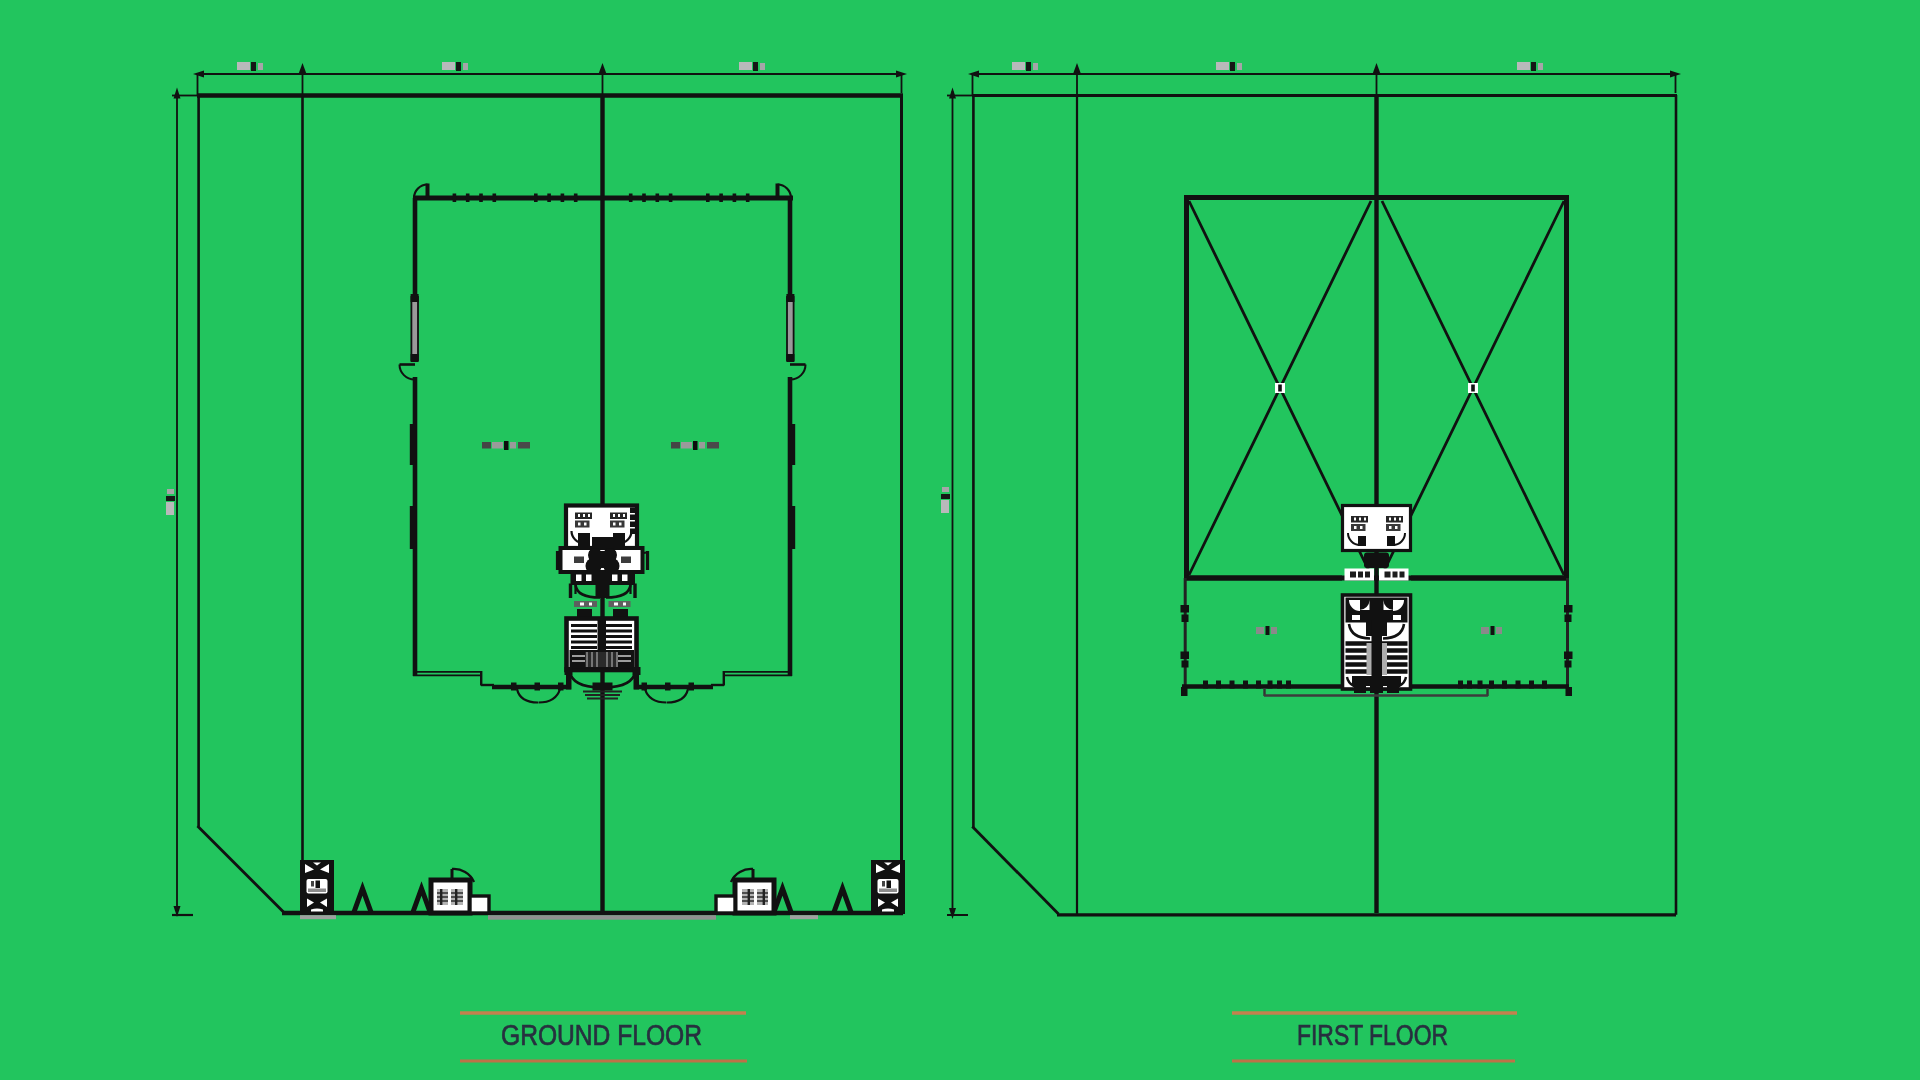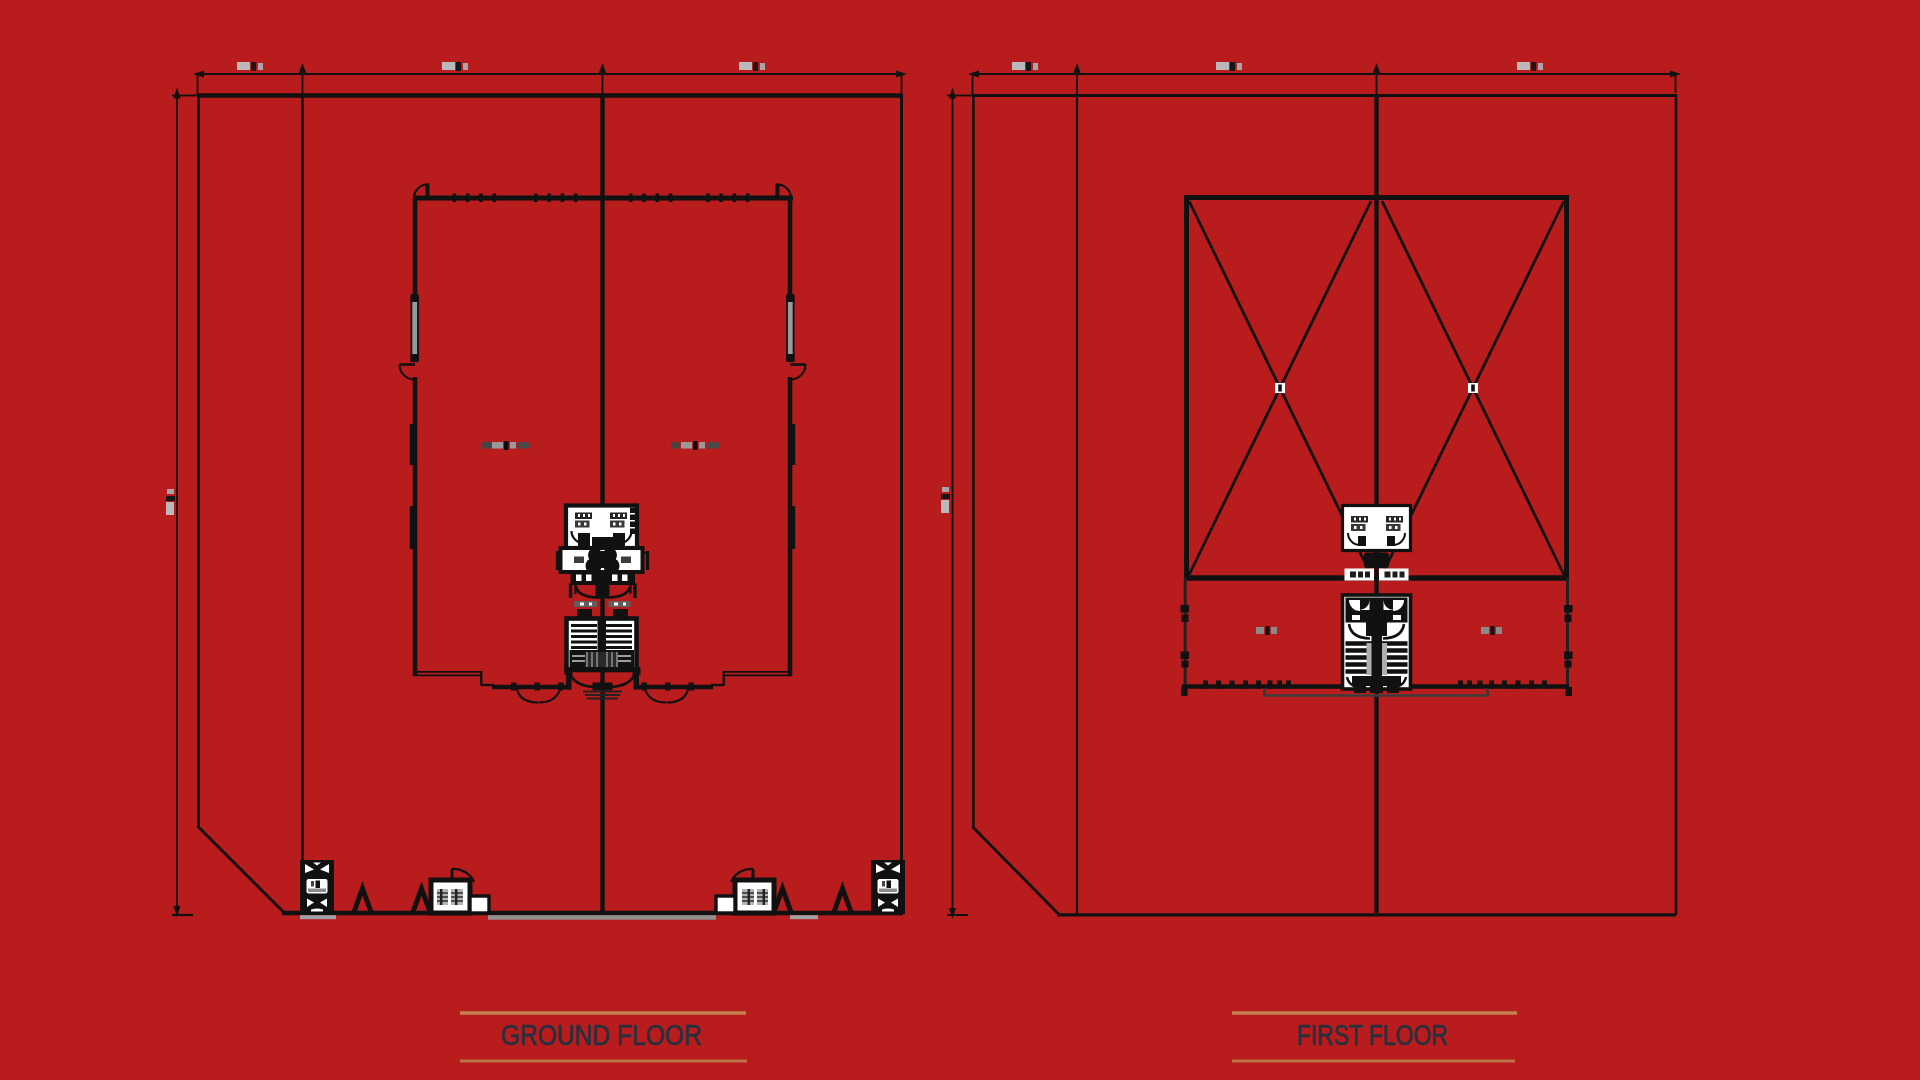--- a/index.html
+++ b/index.html
@@ -1,16 +1,16 @@
 <!DOCTYPE html>
 <html><head>
 <meta charset="utf-8">
 <style>
   html,body{margin:0;padding:0;background:#ffffff;}
-  .page{position:relative;width:1920px;height:1080px;background:#b91c1c;overflow:hidden;}
+  .page{position:relative;width:1920px;height:1080px;background:#22c55e;overflow:hidden;}
 </style>
 </head>
 <body>
 <div class="page">
 <svg width="1920" height="1080" viewBox="0 0 1920 1080" stroke-linecap="butt" stroke-linejoin="miter">
 <defs>
 
   <g id="dtext">
     <rect x="0" y="0" width="13" height="8" fill="#b9b9bb"></rect>
     <rect x="14" y="0" width="5" height="9" fill="#161616"></rect>

